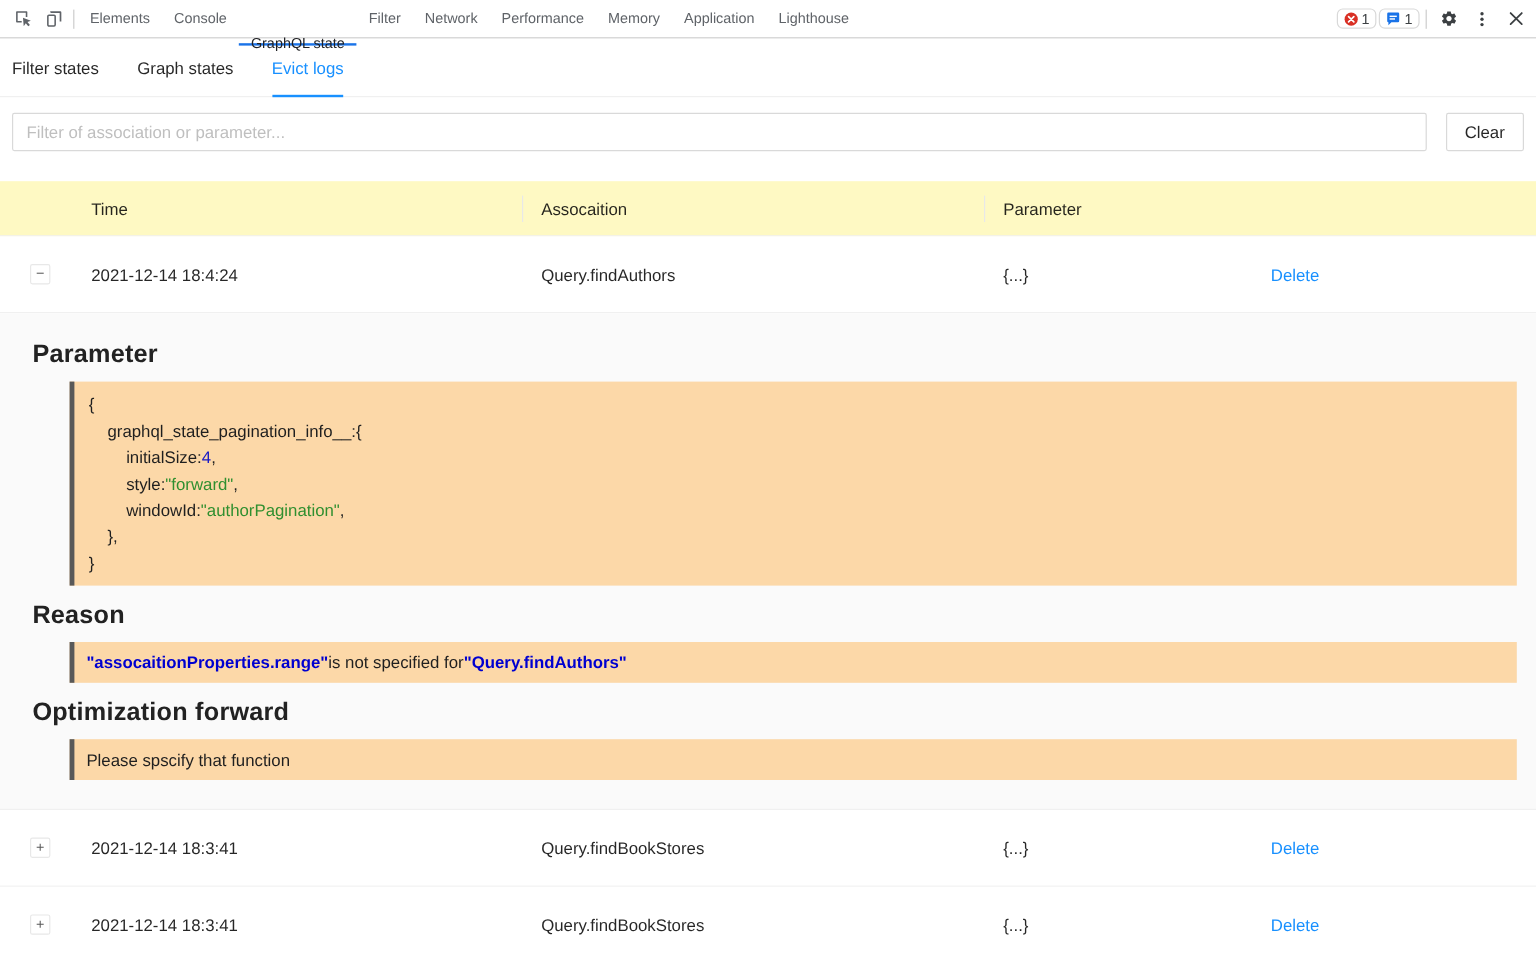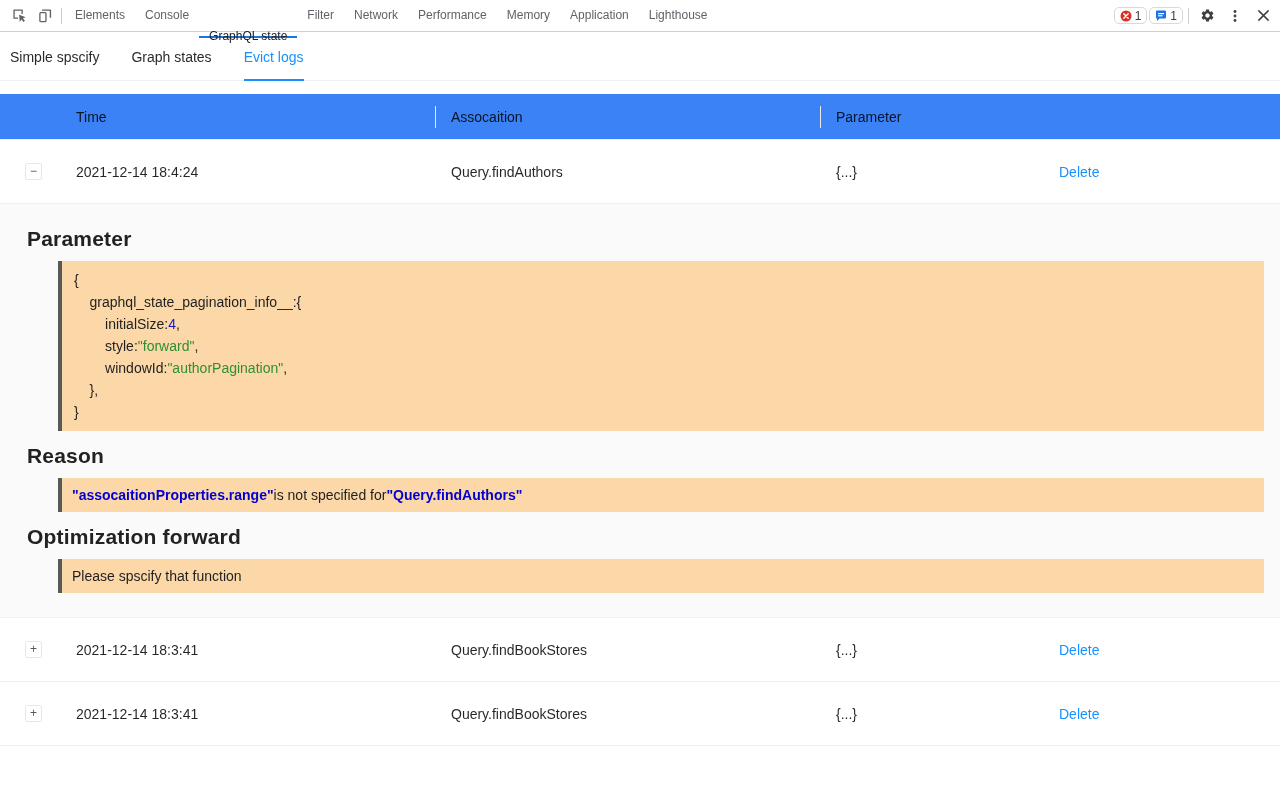--- a/index.html
+++ b/index.html
@@ -34,21 +34,21 @@
   .filter-input { flex: 1; height: 32px; border: 1px solid #d9d9d9; border-radius: 2px;
     padding: 4px 11px; font-size: 14px; font-family: inherit; color: rgba(0,0,0,.85); outline: none; }
   .filter-input::placeholder { color: #bfbfbf; }
   .clear-btn { height: 32px; padding: 4px 15px; border: 1px solid #d9d9d9; border-radius: 2px;
     background: #fff; font-size: 14px; font-family: inherit; color: rgba(0,0,0,.85); cursor: pointer; }
 
   
   .grid-row { display: grid; grid-template-columns: 60px 375px 385px 223px auto;
     align-items: center; font-size: 14px; }
   .cell { padding-left: 16px; }
-  .thead { background: #3b82f6; height: 46px; margin-top: 13px;
+  .thead { background: #fef9c3; height: 46px; margin-top: 13px;
     border-bottom: 1px solid #f0f0f0; font-weight: 400; color: rgba(0,0,0,.85); }
   .thead .cell { position: relative; height: 100%; display: flex; align-items: center; }
   .thead .cell.with-sep::before { content: ""; position: absolute; left: 0; top: 12px;
     width: 1px; height: 22px; background: #e8e8e8; }
   .trow { height: 64px; border-bottom: 1px solid #f0f0f0; background: #fff; }
   .expand-btn { width: 17px; height: 17px; margin-left: 25px; border: 1px solid #e8e8e8;
     border-radius: 2px; background: #fff; color: #595959; font-size: 12px; line-height: 13px;
     cursor: pointer; display: flex; align-items: center; justify-content: center;
     font-family: inherit; }
   .delete-link { color: #1890ff; cursor: pointer; margin-top: 12px; }
@@ -135,25 +135,29 @@
       <svg width="13" height="13" viewBox="0 0 14 14">
         <path d="M2 2 L12 12 M12 2 L2 12" stroke="#3c4043" stroke-width="1.6" stroke-linecap="round"></path>
       </svg>
     </div>
   </div>
 </div>
 
 <div>
 
   <div class="subtabs">
-    <div class="subtab">Simple spscify</div>
+    <div class="subtab">Filter states</div>
     <div class="subtab">Graph states</div>
     <div class="subtab active">Evict logs</div>
   </div>
 
+  <div class="filter-row">
+    <input class="filter-input" type="text" placeholder="Filter of association or parameter..." style="">
+    <button class="clear-btn">Clear</button>
+  </div>
 
   <div class="grid-row thead">
     <div class="cell"></div>
     <div class="cell">Time</div>
     <div class="cell with-sep">Assocaition</div>
     <div class="cell with-sep">Parameter</div>
   </div>
 
   <div class="grid-row trow">
     <div>

